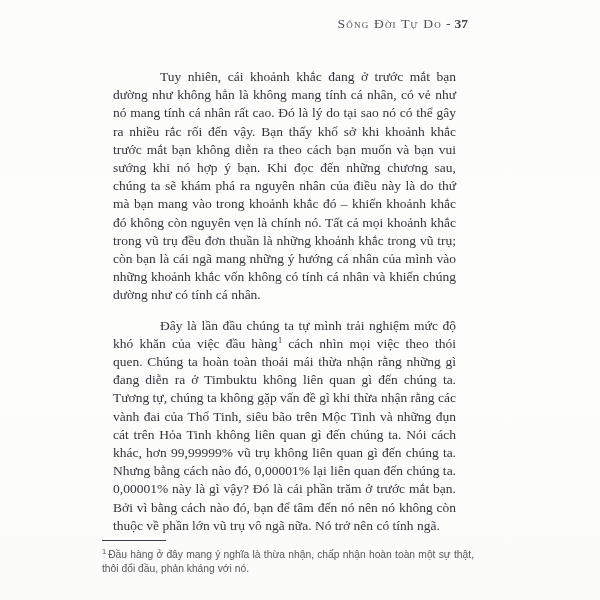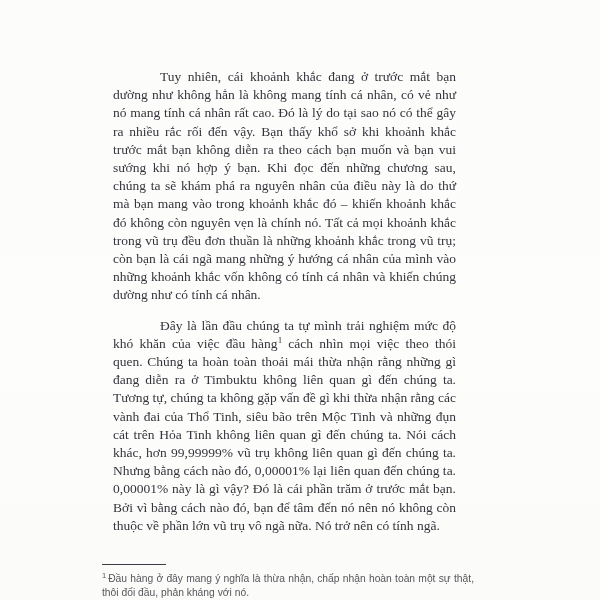--- a/index.html
+++ b/index.html
@@ -55,21 +55,21 @@
     margin-top: 7px;
   }
   .fn-ref {
     font-size: 9px;
     line-height: 0;
     vertical-align: super;
   }
   .footnote-block {
     position: absolute;
     left: 102px;
-    top: 564px;
+    top: 540px;
     width: 372px;
   }
   .fn-rule {
     width: 64px;
     height: 0;
     border-top: 1.6px solid #3c3c44;
     margin: 0 0 7px 0;
   }
   .fn-text {
     margin: 0;
@@ -84,20 +84,23 @@
     line-height: 0;
     vertical-align: super;
     margin-right: 2px;
   }
 </style>
 </head>
 <body>
 
 <div class="page">
 
+  <div class="running-header">
+    <span class="rh-title">Sống Đời Tự Do</span><span class="rh-sep">-</span><span class="rh-page">37</span>
+  </div>
 
   <div class="body-text">
     <p class="para">Tuy nhiên, cái khoảnh khắc đang ở trước mắt bạn dường như không hẳn là không mang tính cá nhân, có vẻ như nó mang tính cá nhân rất cao. Đó là lý do tại sao nó có thể gây ra nhiều rắc rối đến vậy. Bạn thấy khổ sở khi khoảnh khắc trước mắt bạn không diễn ra theo cách bạn muốn và bạn vui sướng khi nó hợp ý bạn. Khi đọc đến những chương sau, chúng ta sẽ khám phá ra nguyên nhân của điều này là do thứ mà bạn mang vào trong khoảnh khắc đó – khiến khoảnh khắc đó không còn nguyên vẹn là chính nó. Tất cả mọi khoảnh khắc trong vũ trụ đều đơn thuần là những khoảnh khắc trong vũ trụ; còn bạn là cái ngã mang những ý hướng cá nhân của mình vào những khoảnh khắc vốn không có tính cá nhân và khiến chúng dường như có tính cá nhân.</p>
     <p class="para"><span>Đây là lần đầu chúng ta tự mình trải nghiệm mức độ khó khăn của việc đầu hàng</span><sup class="fn-ref">1</sup><span> cách nhìn mọi việc theo thói quen. Chúng ta hoàn toàn thoải mái thừa nhận rằng những gì đang diễn ra ở Timbuktu không liên quan gì đến chúng ta. Tương tự, chúng ta không gặp vấn đề gì khi thừa nhận rằng các vành đai của Thổ Tinh, siêu bão trên Mộc Tinh và những đụn cát trên Hỏa Tinh không liên quan gì đến chúng ta. Nói cách khác, hơn 99,99999% vũ trụ không liên quan gì đến chúng ta. Nhưng bằng cách nào đó, 0,00001% lại liên quan đến chúng ta. 0,00001% này là gì vậy? Đó là cái phần trăm ở trước mắt bạn. Bởi vì bằng cách nào đó, bạn để tâm đến nó nên nó không còn thuộc về phần lớn vũ trụ vô ngã nữa. Nó trở nên có tính ngã.</span></p>
   </div>
 
   <div class="footnote-block">
     <div class="fn-rule"></div>
     <p class="fn-text"><sup class="fn-marker">1</sup><span>Đầu hàng ở đây mang ý nghĩa là thừa nhận, chấp nhận hoàn toàn một sự thật, thôi đối đầu, phản kháng với nó.</span></p>
   </div>

